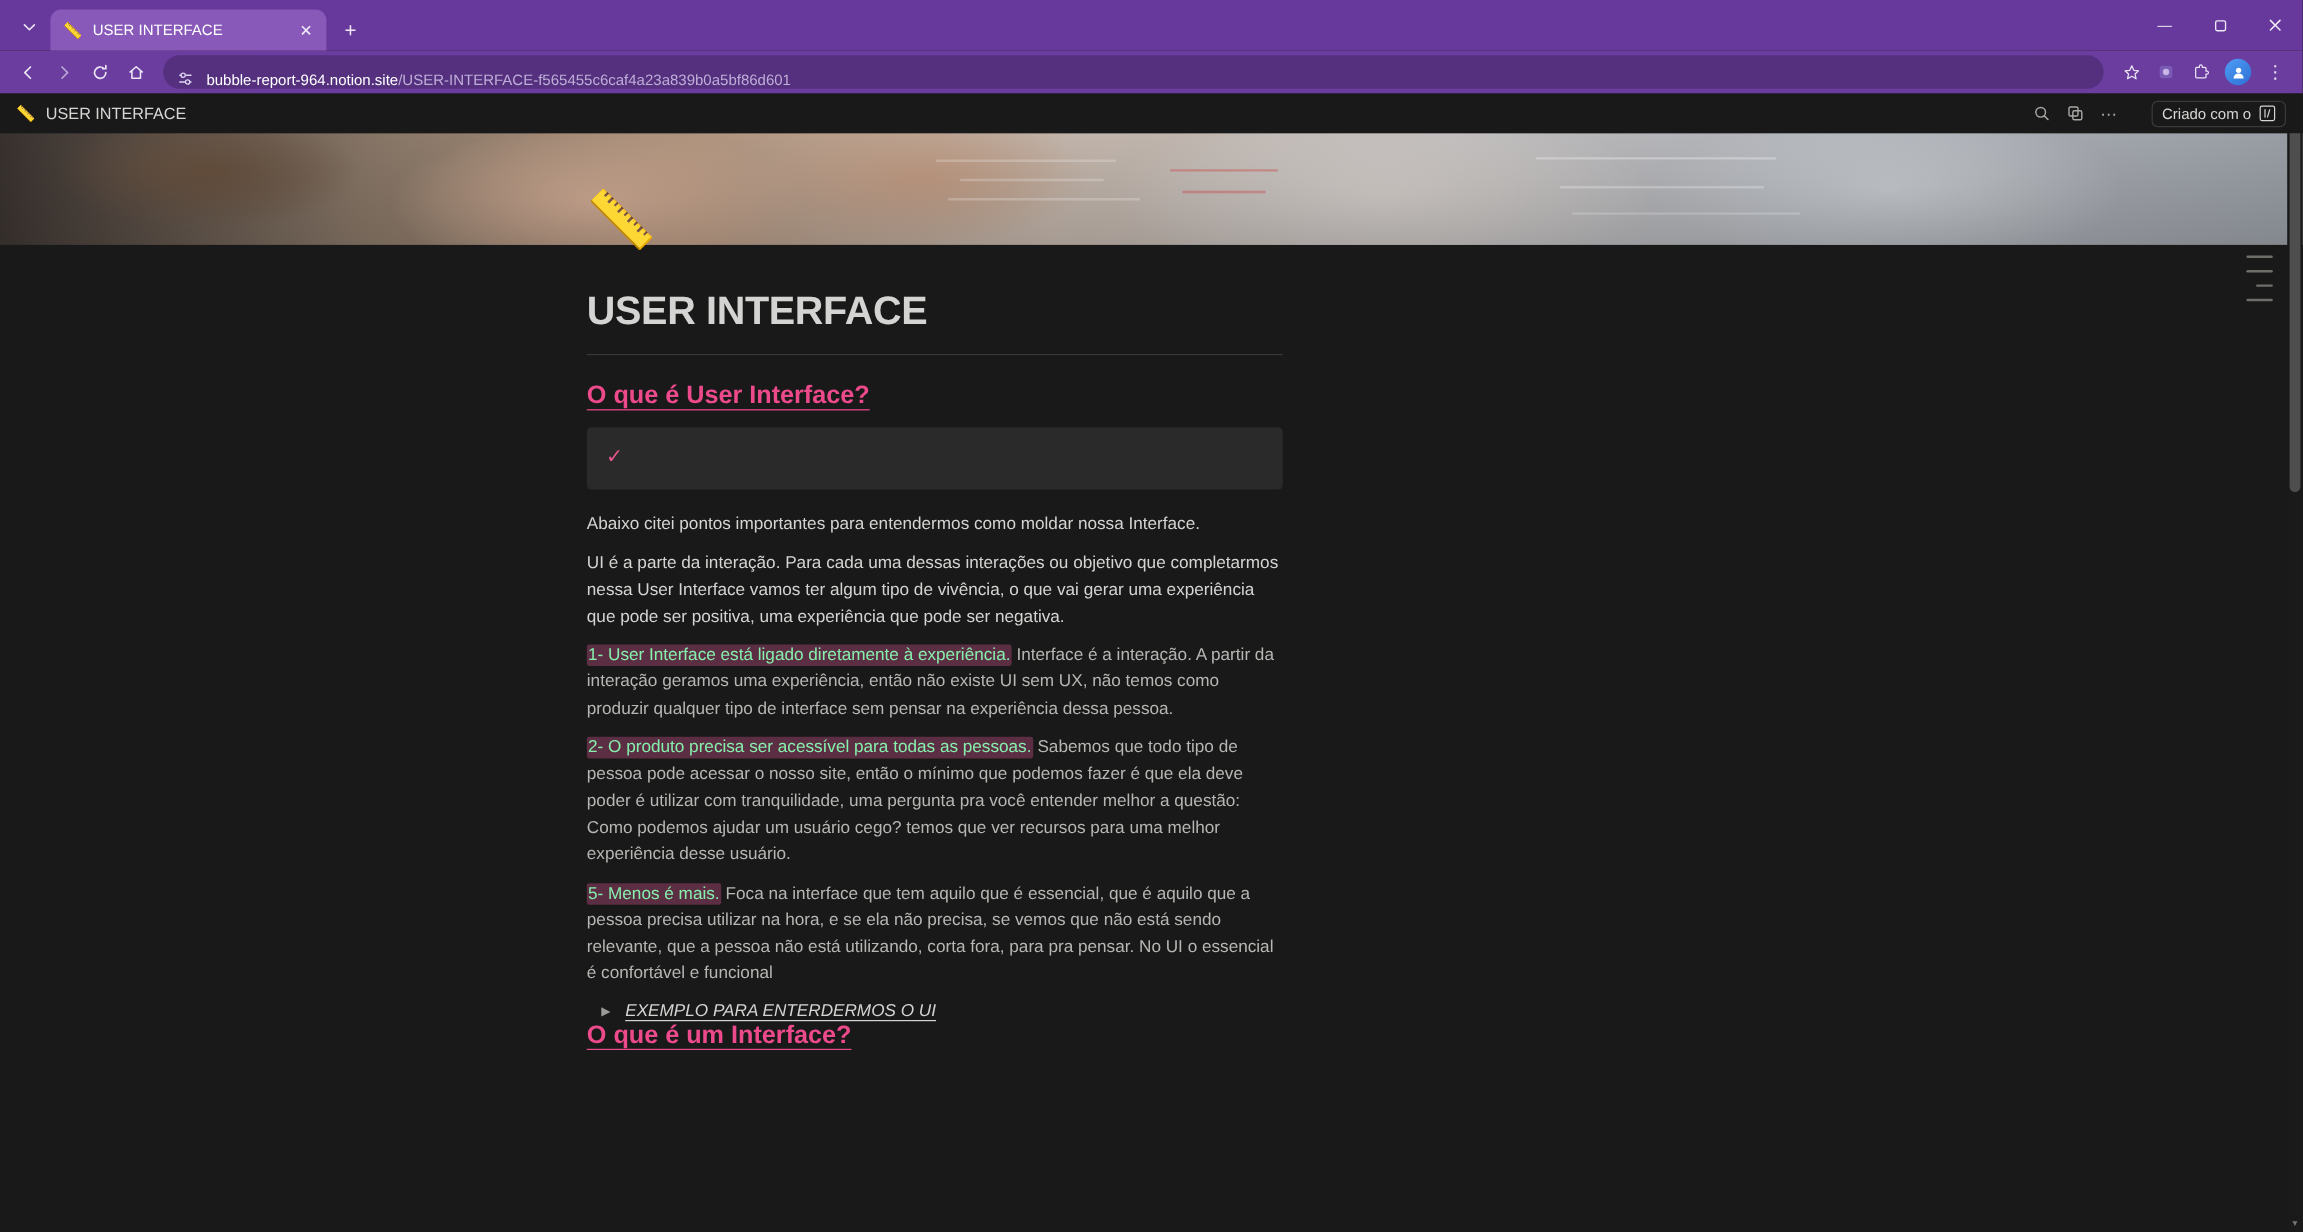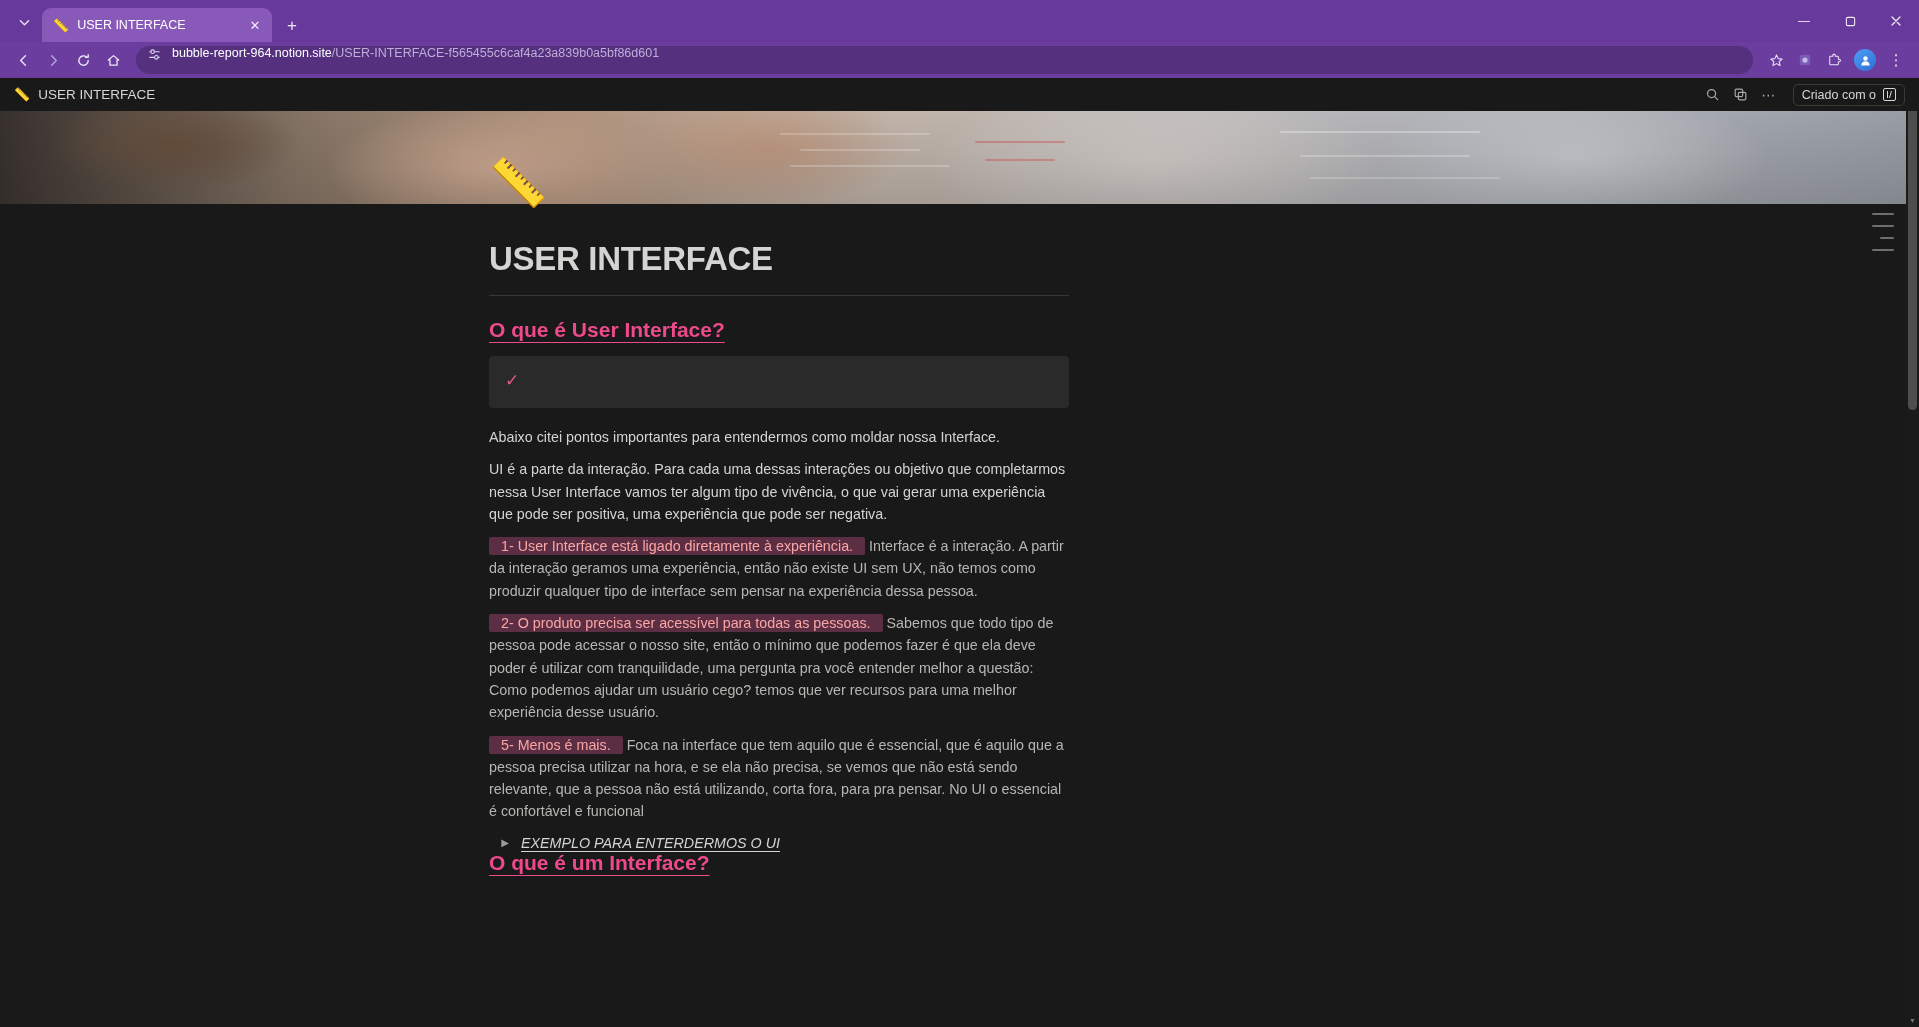--- a/index.html
+++ b/index.html
@@ -56,21 +56,21 @@
     height: 36px; background: #6a3d9f;
     display: flex; align-items: center; padding: 0 9px; gap: 2px;
   }
   .tb-icon {
     width: 28px; height: 28px; border-radius: 50%;
     display: flex; align-items: center; justify-content: center;
     color: #ece5f6; font-size: 15px; flex: 0 0 auto;
   }
   .omnibox {
     flex: 1; height: 28px; background: #54307f; border-radius: 14px;
-    display: flex; align-items: flex-start; padding: 0 10px; gap: 9px;
+    display: flex; align-items: flex-end; padding: 0 10px; gap: 9px;
     margin: 0 7px; min-width: 0;
   }
   .site-chip {
     width: 17px; height: 17px; flex: 0 0 auto;
     display: flex; align-items: center; justify-content: center;
     color: #ded4ef;
   }
   .url { font-size: 12.5px; color: #ffffff; white-space: nowrap; overflow: hidden; }
   .url .path { color: #bfaed8; }
   .tb-right { display: flex; align-items: center; gap: 1px; }
@@ -94,21 +94,21 @@
   .nt-title { color: #d6d6d4; font-size: 13.5px; }
   .nt-right { margin-left: auto; display: flex; align-items: center; gap: 3px; }
   .nt-icon {
     width: 25px; height: 25px; border-radius: 4px;
     display: flex; align-items: center; justify-content: center;
     color: #a8a8a5; font-size: 14px;
   }
   .nt-badge {
     display: flex; align-items: center; gap: 7px;
     border: 1px solid #3a3a38; border-radius: 5px;
-    padding: 3px 8px; margin-left: 9px;
+    padding: 3px 8px; margin-left: 20px;
     color: #d6d6d4; font-size: 12.5px; white-space: nowrap; justify-content: flex-end;
   }
   .notion-logo-mini {
     width: 13px; height: 13px; border: 1.3px solid #d6d6d4; border-radius: 2px;
     display: inline-block; position: relative;
   }
   .notion-logo-mini::after {
     content: ""; position: absolute; left: 2.6px; top: 1.8px;
     width: 1.3px; height: 7px; background: #d6d6d4;
   }
@@ -172,21 +172,21 @@
     padding: 14px 16px 15px 16px; display: flex; gap: 12px;
     margin-bottom: 18px;
   }
   .callout-icon { color: #e8568f; font-size: 17px; line-height: 1.35; flex: 0 0 auto; }
   .callout-text { color: #d4d4d2; font-size: 14.3px; line-height: 1.56; }
 
   p.body {
     color: #d4d4d2; font-size: 14.3px; line-height: 1.56; margin-bottom: 10px;
   }
   .hl {
-    background: #5c2e43; color: #fca5a5; padding: 1px 12px; border-radius: 2px;
+    background: #5c2e43; color: #86efac; padding: 1px 1px; border-radius: 2px;
   }
   .rest { color: #b6b6b3; }
 
   .toggle {
     display: flex; align-items: center; gap: 9px;
     margin: 12px 0 0 9px;
   }
   .toggle-arrow {
     width: 14px; color: #9b9b98; font-size: 10px; flex: 0 0 auto; text-align: center;
   }

